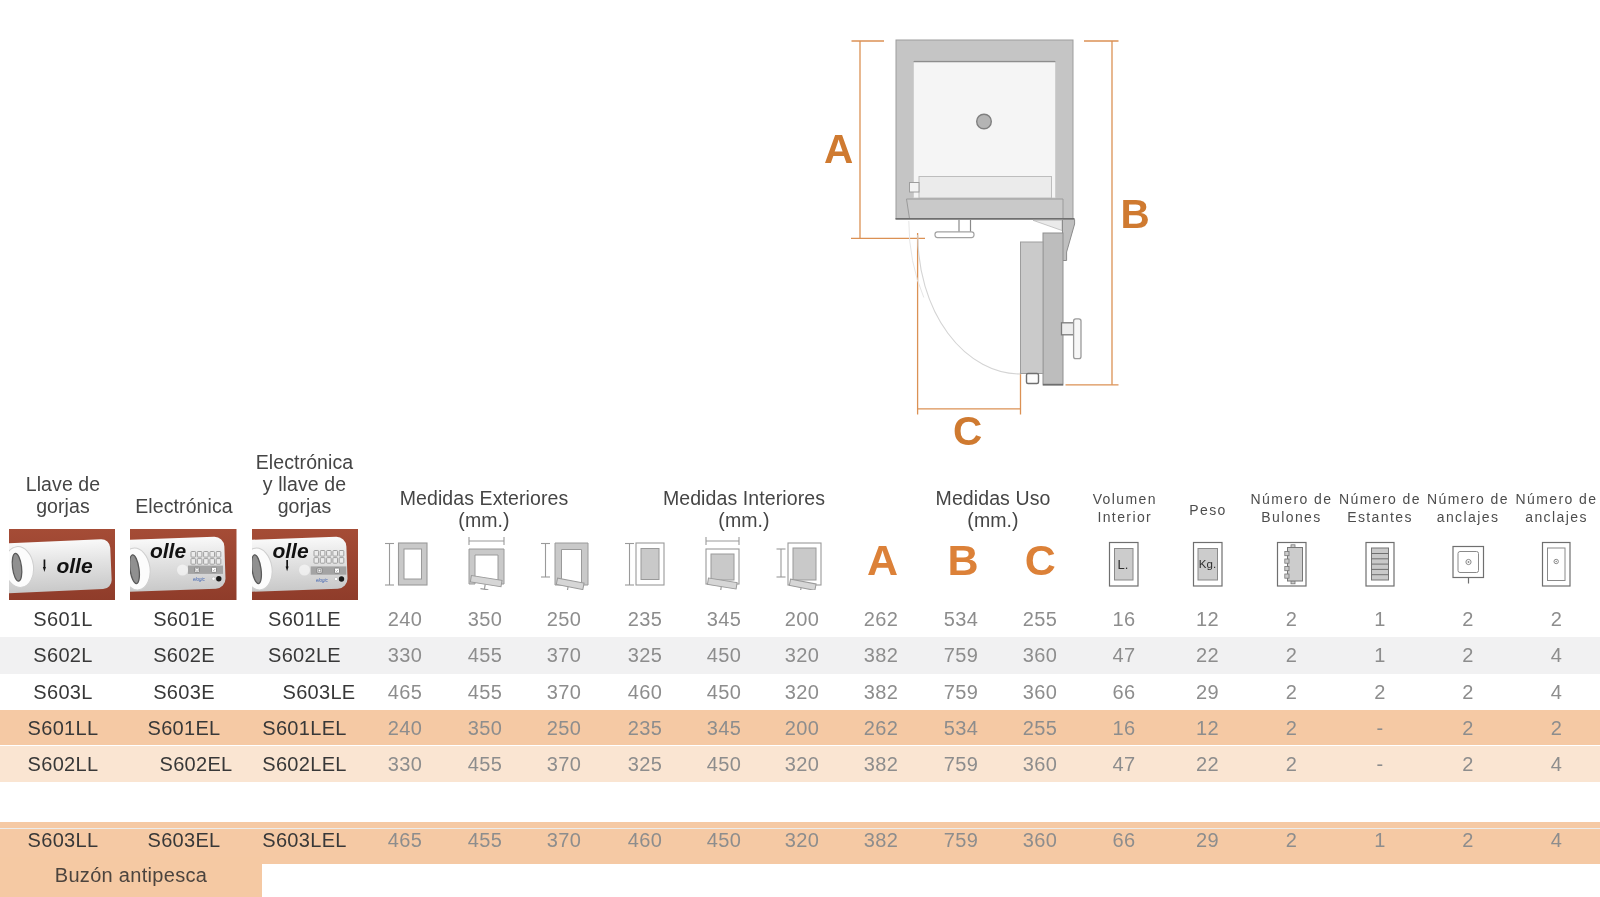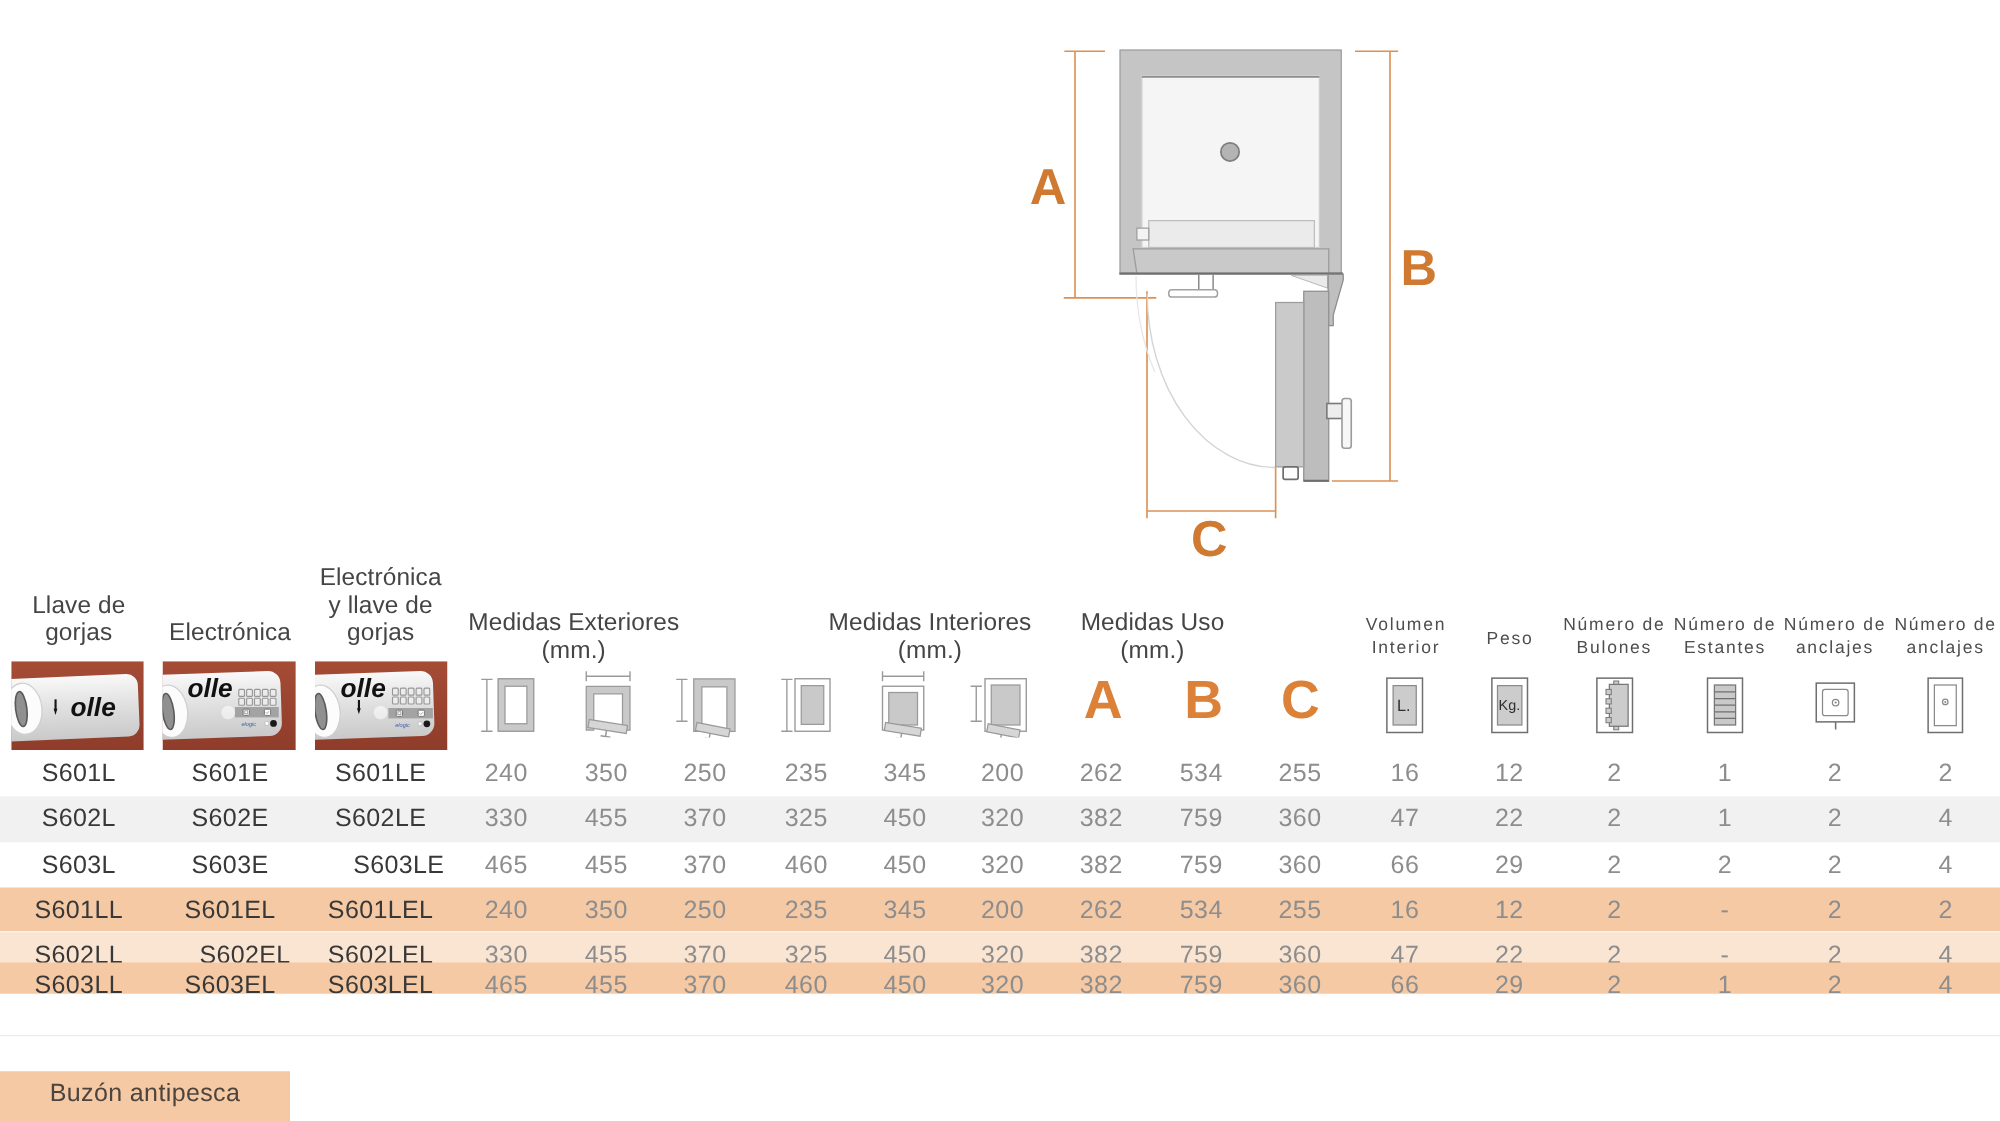--- a/index.html
+++ b/index.html
@@ -82,25 +82,25 @@
 
   <rect x="1073.6" y="318.8" width="7.4" height="39.8" rx="2.2" fill="#f7f7f7" stroke="#9b9b9b" stroke-width="1.3"></rect>
 </svg>
 
 <div class="hd" style="left:63px;top:473px">Llave de<br>gorjas</div>
 
 <div class="hd" style="left:184px;top:495px">Electrónica</div>
 
 <div class="hd" style="left:304.5px;top:451px">Electrónica<br>y llave de<br>gorjas</div>
 
-<div class="hd" style="left:459px;top:486.5px">Medidas Exteriores<br>(mm.)</div>
+<div class="hd" style="left:484px;top:486.5px">Medidas Exteriores<br>(mm.)</div>
 
 <div class="hd" style="left:744px;top:486.5px">Medidas Interiores<br>(mm.)</div>
 
-<div class="hd" style="left:922px;top:486.5px">Medidas Uso<br>(mm.)</div>
+<div class="hd" style="left:993px;top:486.5px">Medidas Uso<br>(mm.)</div>
 
 <div class="hs" style="left:1124.8px;top:491px">Volumen<br>Interior</div>
 
 <div class="hs" style="left:1208px;top:501.5px">Peso</div>
 
 <div class="hs" style="left:1291.5px;top:491px">Número de<br>Bulones</div>
 
 <div class="hs" style="left:1380px;top:491px">Número de<br>Estantes</div>
 
 <div class="hs" style="left:1468px;top:491px">Número de<br>anclajes</div>
@@ -413,21 +413,21 @@
     <span style="left:961px">759</span>
     <span style="left:1040px">360</span>
     <span style="left:1124px">47</span>
     <span style="left:1207.5px">22</span>
     <span style="left:1291.5px">2</span>
     <span style="left:1380px">-</span>
     <span style="left:1468px">2</span>
     <span style="left:1556.5px">4</span>
 </div>
 
-<div class="row" style="top:770px;height:25px;line-height:36.2px;background:#f5c9a4">
+<div class="row" style="top:822px;height:42px;line-height:36.2px;background:#f5c9a4">
   <span class="k" style="left:63px">S603LL</span>
     <span class="k" style="left:184px">S603EL</span>
     <span class="k" style="left:304.5px">S603LEL</span>
     <span style="left:405px">465</span>
     <span style="left:485px">455</span>
     <span style="left:564px">370</span>
     <span style="left:645px">460</span>
     <span style="left:724px">450</span>
     <span style="left:802px">320</span>
     <span style="left:881px">382</span>
@@ -436,14 +436,14 @@
     <span style="left:1124px">66</span>
     <span style="left:1207.5px">29</span>
     <span style="left:1291.5px">2</span>
     <span style="left:1380px">1</span>
     <span style="left:1468px">2</span>
     <span style="left:1556.5px">4</span>
 </div>
 
 <div class="abs" style="left:0;top:828px;width:1600px;height:1px;background:#ececec"></div>
 
-<div class="abs" style="left:0;top:857px;width:232px;height:40px;background:#f5c9a3;
+<div class="abs" style="left:0;top:857px;width:262px;height:40px;background:#f5c9a3;
      color:#4c443e;font-size:20px;line-height:36px;letter-spacing:0.3px;text-align:center">Buzón antipesca</div>
 
 </body></html>

